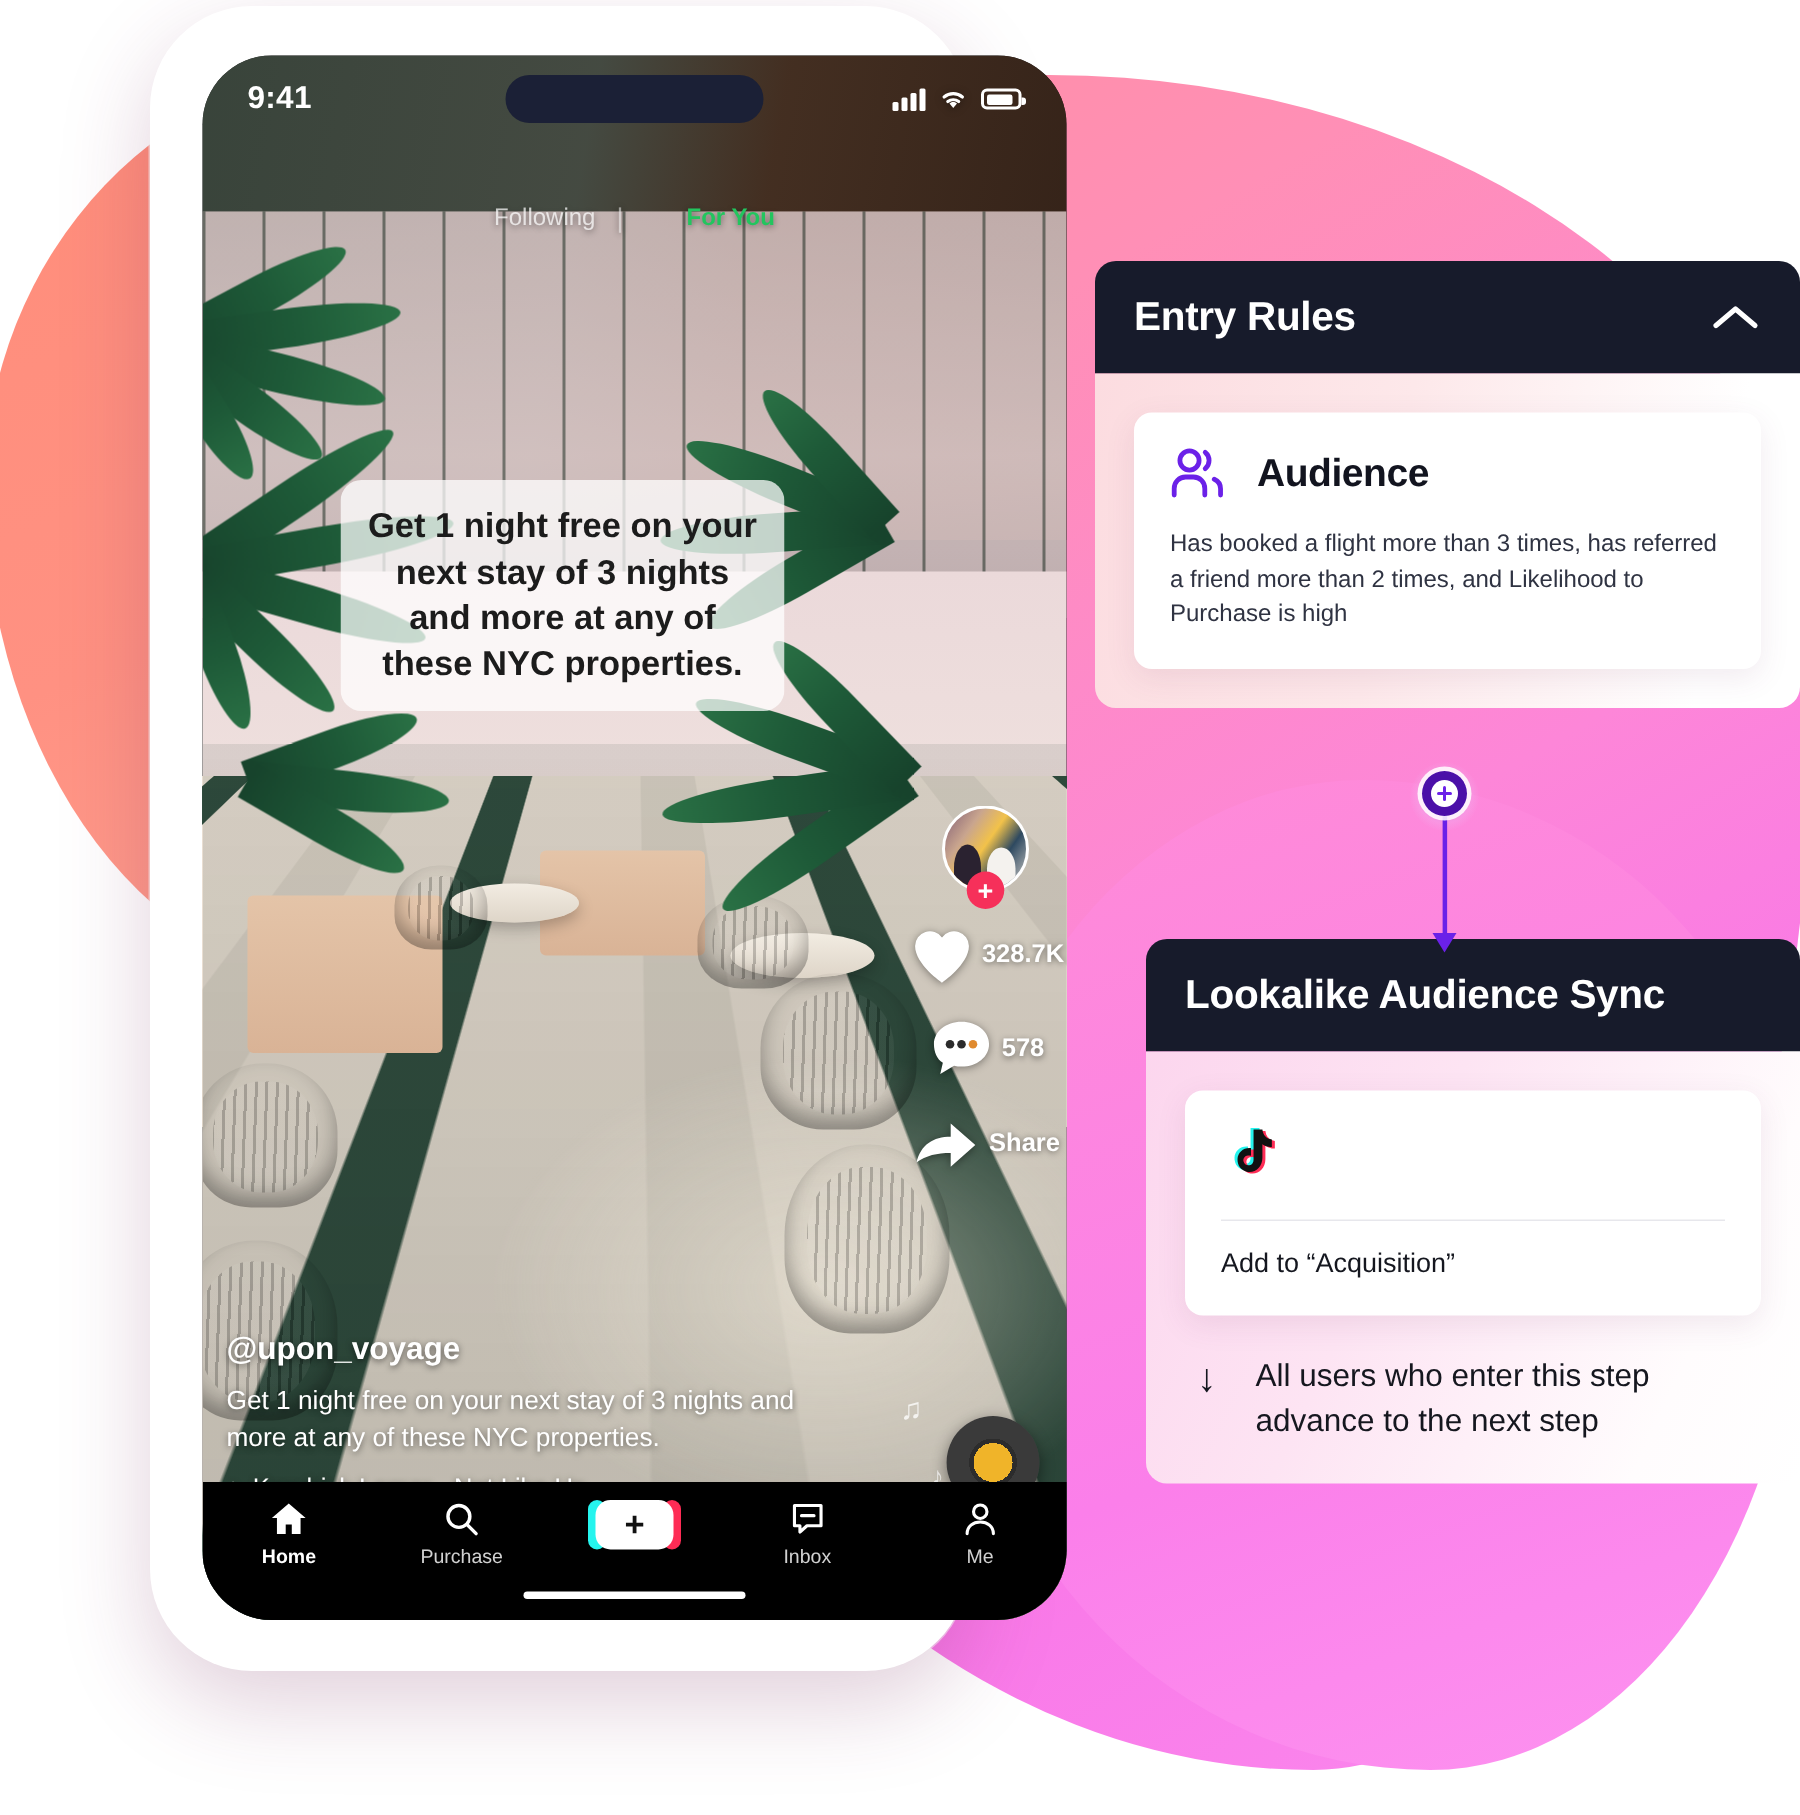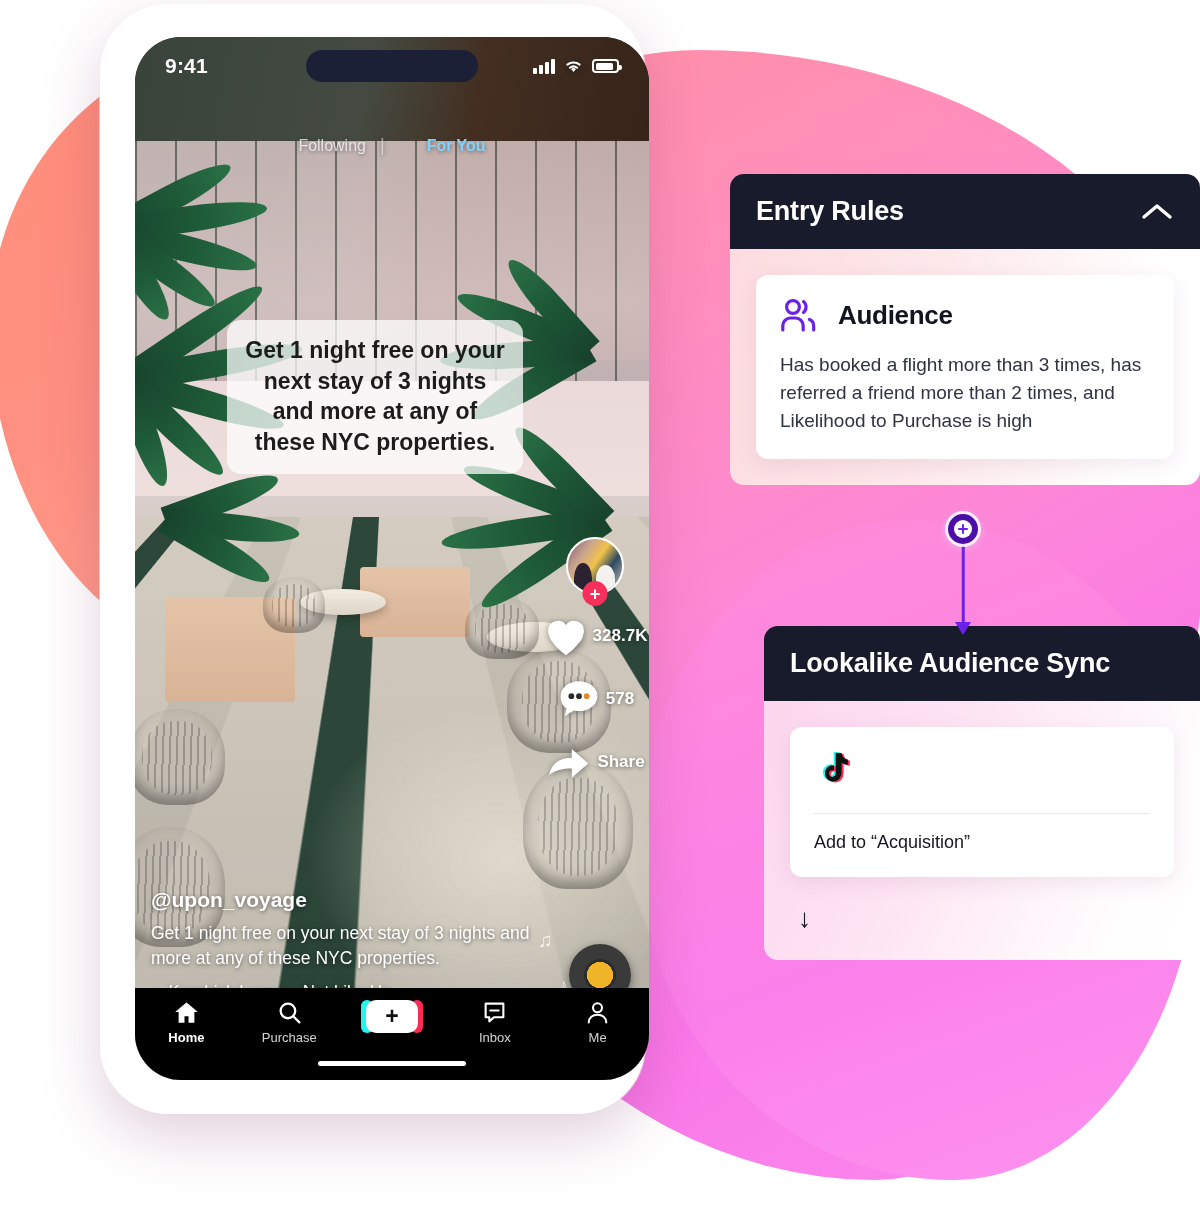--- a/index.html
+++ b/index.html
@@ -32,21 +32,21 @@
   
   .phone-frame {
     position: absolute; left: 100px; top: 4px;
     width: 545px; height: 1110px;
     background: #FFFFFF;
     border-radius: 68px;
     box-shadow: 0 22px 60px rgba(120,40,90,.22), 0 0 0 1px rgba(255,255,255,.6);
   }
   .phone-screen {
     position: absolute; left: 135px; top: 37px;
-    width: 514px; height: 1043px;
+    width: 576px; height: 1043px;
     border-radius: 46px; overflow: hidden;
     background: #111;
   }
 
   
   .scene { position: absolute; inset: 0; }
   .sc-top {
     position: absolute; left: 0; top: 0; width: 100%; height: 31%;
     background:
       linear-gradient(100deg, rgba(60,72,62,.92) 0%, rgba(88,96,84,.72) 42%, rgba(70,48,34,.95) 62%, rgba(52,34,24,.98) 100%);
@@ -128,21 +128,21 @@
   .batt::after{content:"";position:absolute;right:-4.5px;top:4px;width:2.5px;height:5px;background:#fff;border-radius:0 2px 2px 0}
   .batt i{display:block;height:100%;width:86%;background:#fff;border-radius:1.5px}
 
   
   .feedtabs {
     position: absolute; top: 98px; left: 0; width: 100%;
     display: flex; justify-content: center; align-items: center; gap: 14px; z-index: 6;
     text-shadow: 0 1px 4px rgba(0,0,0,.45);
   }
   .feedtabs .t { color: rgba(255,255,255,.72); font-size: 16px; font-weight: 500; }
-  .feedtabs .t.active { color: #7dd3fc; font-weight: 700; padding-left: 28px; }
+  .feedtabs .t.active { color: #22c55e; font-weight: 700; padding-left: 28px; }
   .feedtabs .sep { color: rgba(255,255,255,.5); font-size: 18px; }
 
   
   .sticker {
     position: absolute; left: 92px; top: 283px; width: 296px;
     background: rgba(255,255,255,.74);
     border-radius: 14px; padding: 15px 14px 17px;
     text-align: center; z-index: 5;
   }
   .sticker p {
@@ -238,21 +238,21 @@
     background: linear-gradient(115deg, #FCD6EE 0%, #FDE4F3 38%, #FFFCFD 80%, #FFFFFF 100%);
   }
 
   .inner-card {
     background: #fff; border-radius: 12px; padding: 22px 24px 24px;
     box-shadow: 0 6px 20px rgba(120,60,110,.10);
   }
   .inner-head { display: flex; align-items: center; gap: 18px; }
   .inner-title { font-size: 26px; font-weight: 700; color: #12141F; letter-spacing: -.3px; }
   .inner-desc {
-    margin-top: 18px; font-size: 19px; line-height: 1.48; color: #2F3342;
+    margin-top: 18px; font-size: 16px; line-height: 1.48; color: #2F3342;
   }
   .divider { height: 1px; background: #E7E7EC; margin: 20px 0 18px; }
   .inner-sub { font-size: 18px; color: #15171F; }
 
   .advance { display: flex; align-items: flex-start; gap: 26px; margin-top: 26px; padding: 0 8px; }
   .advance-text { font-size: 21px; line-height: 1.42; color: #15171F; }
   .arrow-down { font-size: 26px; color:#15171F; line-height:1.2; }
 
   
   .connector { position: absolute; left: 940px; top: 500px; width: 46px; height: 140px; z-index: 9; }
@@ -496,17 +496,18 @@
             <path d="M22.5 4h5.1c.4 3.7 2.6 6.2 6.3 6.6v5c-2.3.2-4.4-.5-6.3-1.8v9.1c0 6.3-4.7 10.2-9.8 9.4-4.3-.7-7-4.3-6.8-8.6.2-4.5 4.2-7.9 9-7.3v5.1c-.7-.2-1.4-.3-2.1-.2-2 .2-3.3 1.9-2.9 3.9.3 1.8 2.1 3 3.9 2.6 1.8-.3 2.8-1.7 2.8-3.7V4z" fill="#25F4EE" transform="translate(-2,-1)"></path>
             <path d="M22.5 4h5.1c.4 3.7 2.6 6.2 6.3 6.6v5c-2.3.2-4.4-.5-6.3-1.8v9.1c0 6.3-4.7 10.2-9.8 9.4-4.3-.7-7-4.3-6.8-8.6.2-4.5 4.2-7.9 9-7.3v5.1c-.7-.2-1.4-.3-2.1-.2-2 .2-3.3 1.9-2.9 3.9.3 1.8 2.1 3 3.9 2.6 1.8-.3 2.8-1.7 2.8-3.7V4z" fill="#FE2C55" transform="translate(2,1)"></path>
             <path d="M22.5 4h5.1c.4 3.7 2.6 6.2 6.3 6.6v5c-2.3.2-4.4-.5-6.3-1.8v9.1c0 6.3-4.7 10.2-9.8 9.4-4.3-.7-7-4.3-6.8-8.6.2-4.5 4.2-7.9 9-7.3v5.1c-.7-.2-1.4-.3-2.1-.2-2 .2-3.3 1.9-2.9 3.9.3 1.8 2.1 3 3.9 2.6 1.8-.3 2.8-1.7 2.8-3.7V4z" fill="#111111"></path>
           </svg>
         </div>
         <div class="divider"></div>
         <div class="inner-sub">Add to “Acquisition”</div>
       </div>
       <div class="advance">
         <span class="arrow-down">↓</span>
+        <span class="advance-text">All users who enter this step advance to the next step</span>
       </div>
     </div>
   </div>
 
 </div>
 
 </body></html>

